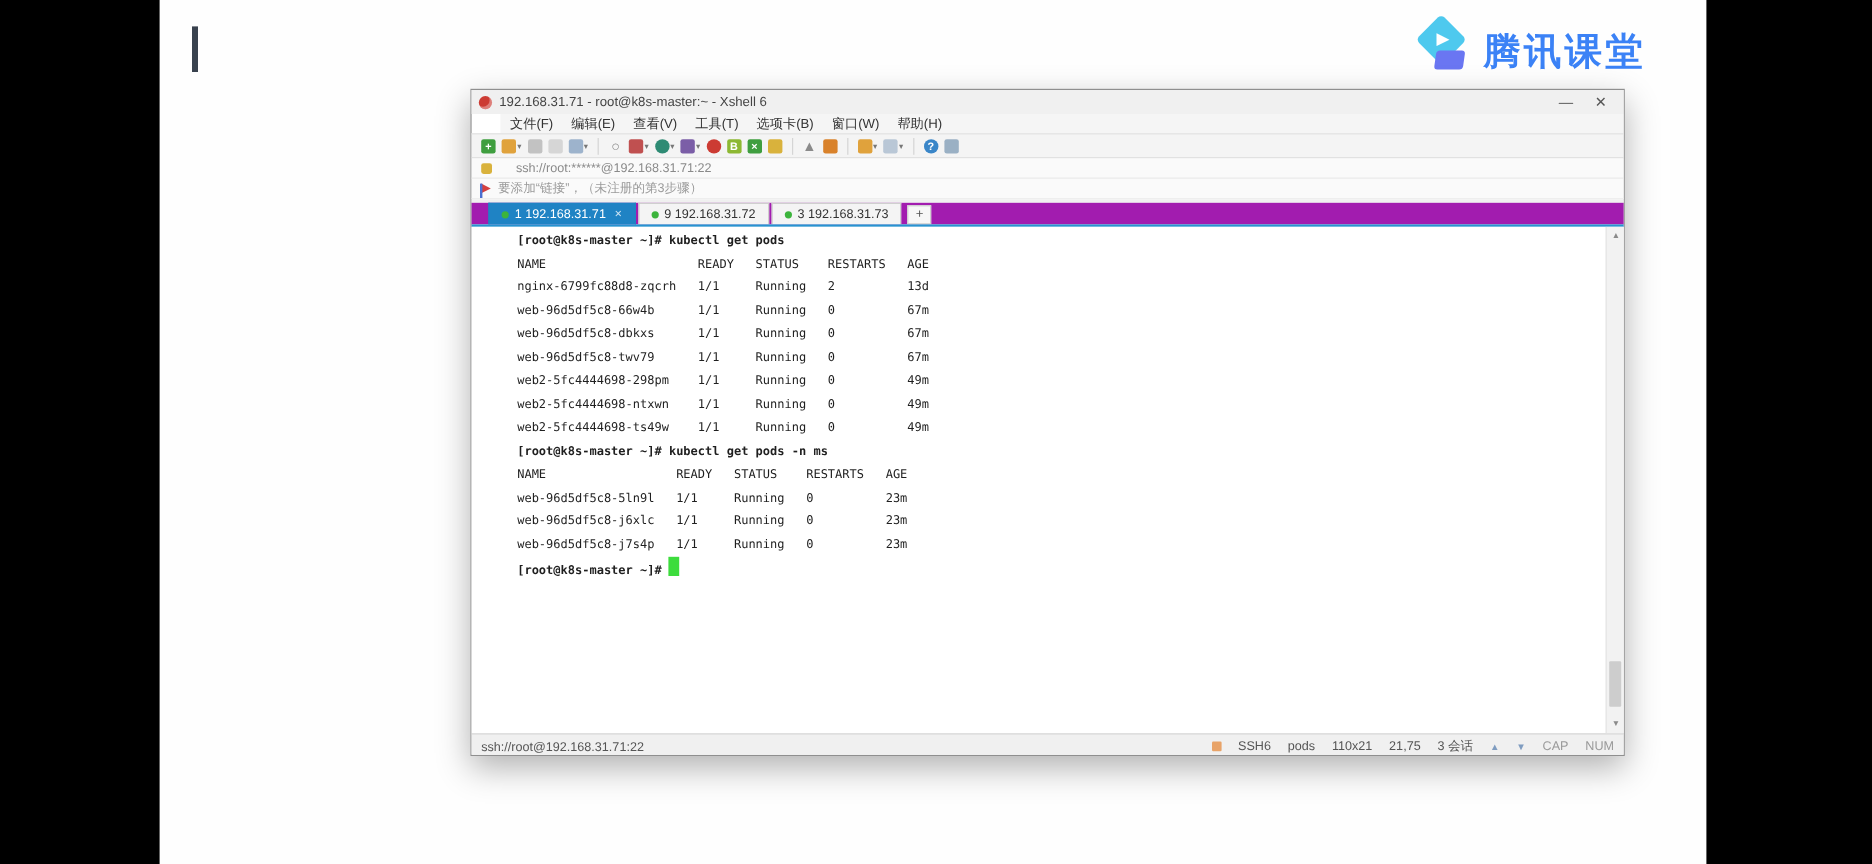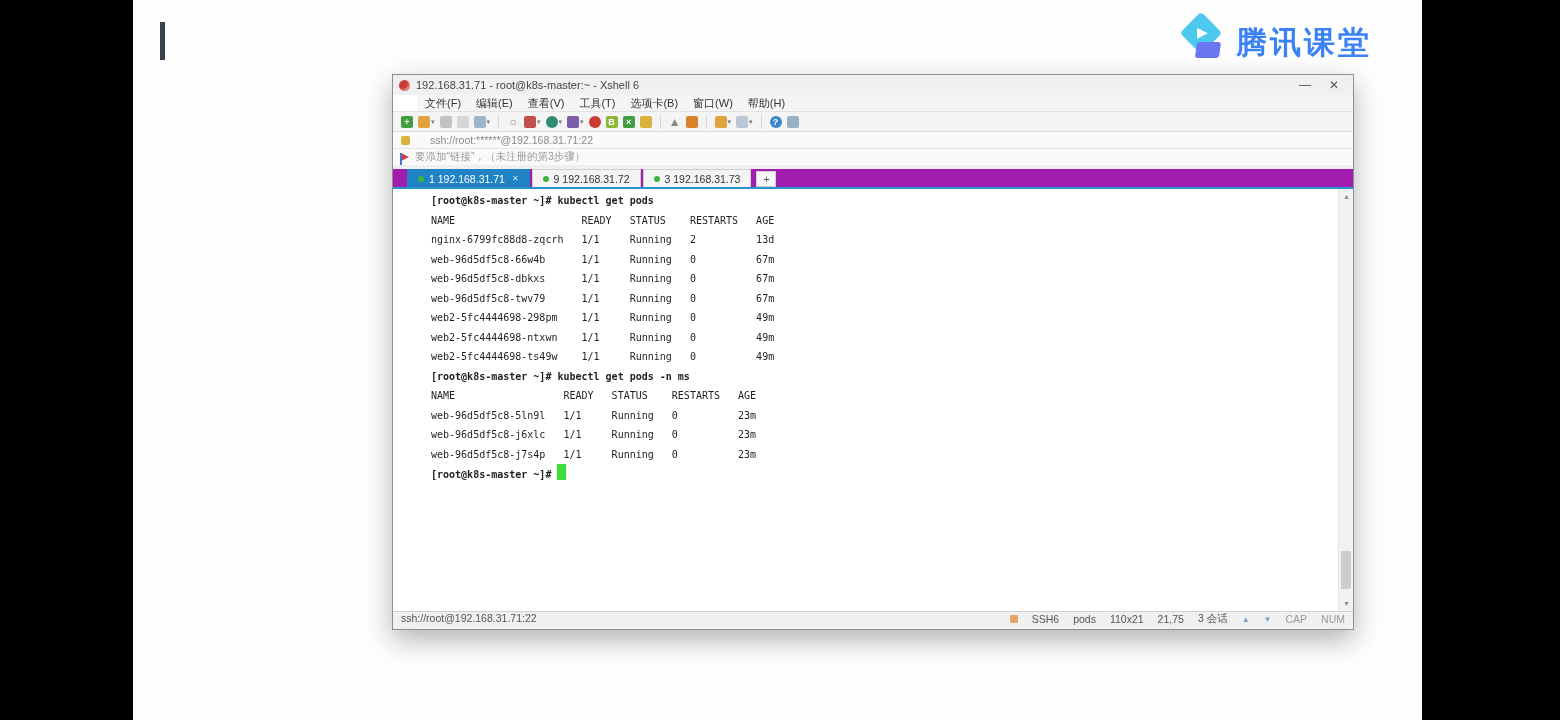--- a/index.html
+++ b/index.html
@@ -71,21 +71,21 @@
               color:#1f1f1f; white-space:pre;margin-left:33px; }
   .tline { white-space:pre; }
   .tline.cmd { font-weight:bold; }
   .cursor { display:inline-block; width:9px; height:16px; background:#3ddc3d; vertical-align:-2px; }
 
   #scrollbar { position:absolute; right:0; top:0; bottom:0; width:15px; background:#f2f2f2; border-left:1px solid #e4e4e4; }
   .sb-btn { position:absolute; left:0; width:15px; height:15px; color:#8a8a8a; font-size:7px; text-align:center; line-height:15px; }
   #sb-up { top:0; } #sb-down { bottom:0; }
   #sb-thumb { position:absolute; left:2px; right:2px; bottom:22px; height:38px; background:#cdcdcd; border-radius:1px; }
 
-  #statusbar { height:18px; background:#f0f0f0; border-top:1px solid #d0d0d0; display:flex; align-items:flex-start;
+  #statusbar { height:18px; background:#f0f0f0; border-top:1px solid #d0d0d0; display:flex; align-items:flex-end;
                padding:0 8px; flex:none; font-size:10.5px; color:#555; }
   #status-left { white-space:nowrap; }
   #status-right { margin-left:auto; display:flex; align-items:center; gap:14px; }
   .st-sq { width:8px; height:8px; background:#e8a368; border-radius:1px; }
   .stoken { white-space:nowrap; }
   .st-arrow { font-size:8px; color:#7f9cc0; }
   .st-dim { color:#9a9a9a; }
 </style>
 </head>
 <body>

